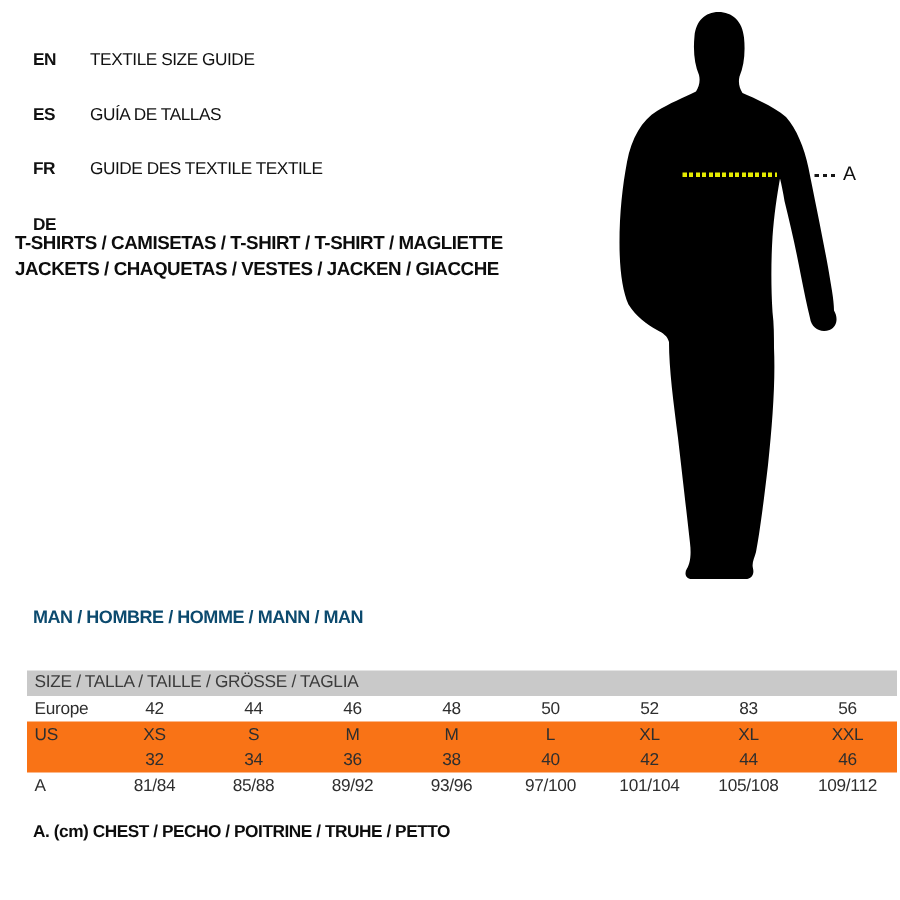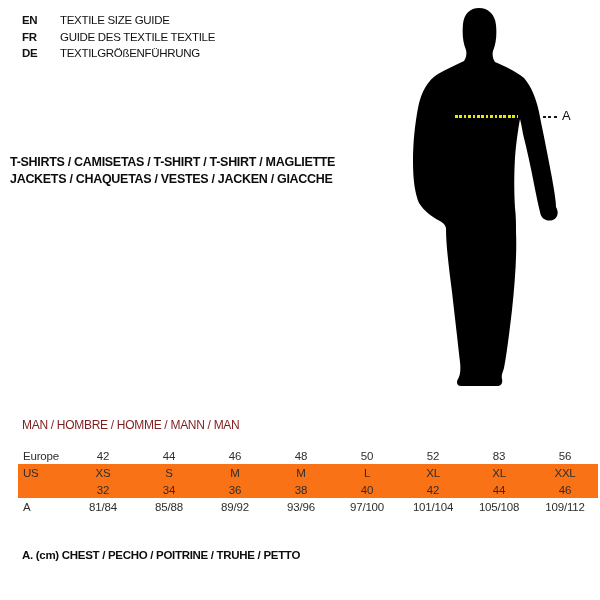--- a/index.html
+++ b/index.html
@@ -8,21 +8,21 @@
     font-family:"Liberation Sans", sans-serif;
     background:#ffffff;
     position:relative;
     overflow:hidden;
     color:#1a1a1a;
   }
   .canvas { position:absolute; inset:0; width:600px; height:600px; background:#ffffff; }
 
   
   .lang-list { position:absolute; left:22px; top:12px; }
-  .lang-row { display:flex; height:16.5px; align-items:center; }
+  .lang-row { display:flex; height:16.5px; align-items:center;margin-top:20px; }
   .lang-code {
     width:38px; font-size:11.5px; font-weight:700; letter-spacing:-0.3px; color:#111;
   }
   .lang-label {
     font-size:11.5px; font-weight:400; letter-spacing:-0.3px; color:#111; white-space:nowrap;
   }
 
   
   .product-types { position:absolute; left:10px; top:110px;margin-top:44px; }
   .product-line {
@@ -41,22 +41,22 @@
     position:absolute; left:143px; top:116px; width:16px; height:2px;
     background:repeating-linear-gradient(90deg,#161616 0 2.8px, rgba(0,0,0,0) 2.8px 5.4px);
   }
   .a-label {
     position:absolute; left:162px; top:108px;
     font-size:13px; font-weight:400; color:#101010; letter-spacing:0;
   }
 
   
   .section-title {
-    position:absolute; left:22px; top:418px;
-    font-size:12px; font-weight:400; letter-spacing:-0.3px; color:#7f1d1d; white-space:nowrap;
+    position:absolute; left:22px; top:404px;
+    font-size:12px; font-weight:700; letter-spacing:-0.3px; color:#0c4a6e; white-space:nowrap;
   }
 
   
   .size-table { position:absolute; left:18px; top:447px; width:580px; font-size:11.5px; }
   .thead {
     height:17px; line-height:17px; background:#c9c9c9; padding-left:5px;
     color:#3b3b3b; font-weight:400; letter-spacing:-0.2px;
   }
   .trow {
     display:grid; grid-template-columns:52px repeat(8, 66px);
@@ -76,26 +76,29 @@
 <body>
 
 <div class="canvas">
 
   <div class="lang-list">
     <div class="lang-row">
       <span class="lang-code">EN</span>
       <span class="lang-label">TEXTILE SIZE GUIDE</span>
     </div>
     <div class="lang-row">
+      <span class="lang-code">ES</span>
+      <span class="lang-label">GUÍA DE TALLAS</span>
+    </div>
+    <div class="lang-row">
       <span class="lang-code">FR</span>
       <span class="lang-label">GUIDE DES TEXTILE TEXTILE</span>
     </div>
     <div class="lang-row">
       <span class="lang-code">DE</span>
-      <span class="lang-label">TEXTILGRÖßENFÜHRUNG</span>
     </div>
   </div>
 
   <div class="product-types">
     <div class="product-line">T-SHIRTS / CAMISETAS / T-SHIRT / T-SHIRT / MAGLIETTE</div>
     <div class="product-line">JACKETS / CHAQUETAS / VESTES / JACKEN / GIACCHE</div>
   </div>
 
   <div class="figure-wrap">
     <svg width="170" height="400" viewBox="0 0 170 400">
@@ -137,20 +140,21 @@
         Z"></path>
     </svg>
     <div class="chest-line"></div>
     <div class="a-dashes"></div>
     <span class="a-label">A</span>
   </div>
 
   <div class="section-title">MAN / HOMBRE / HOMME / MANN / MAN</div>
 
   <div class="size-table">
+    <div class="thead">SIZE / TALLA / TAILLE / GRÖSSE / TAGLIA</div>
 
     <div class="trow">
       <div class="tlabel">Europe</div>
       <div class="tcell">42</div>
       <div class="tcell">44</div>
       <div class="tcell">46</div>
       <div class="tcell">48</div>
       <div class="tcell">50</div>
       <div class="tcell">52</div>
       <div class="tcell">83</div>

